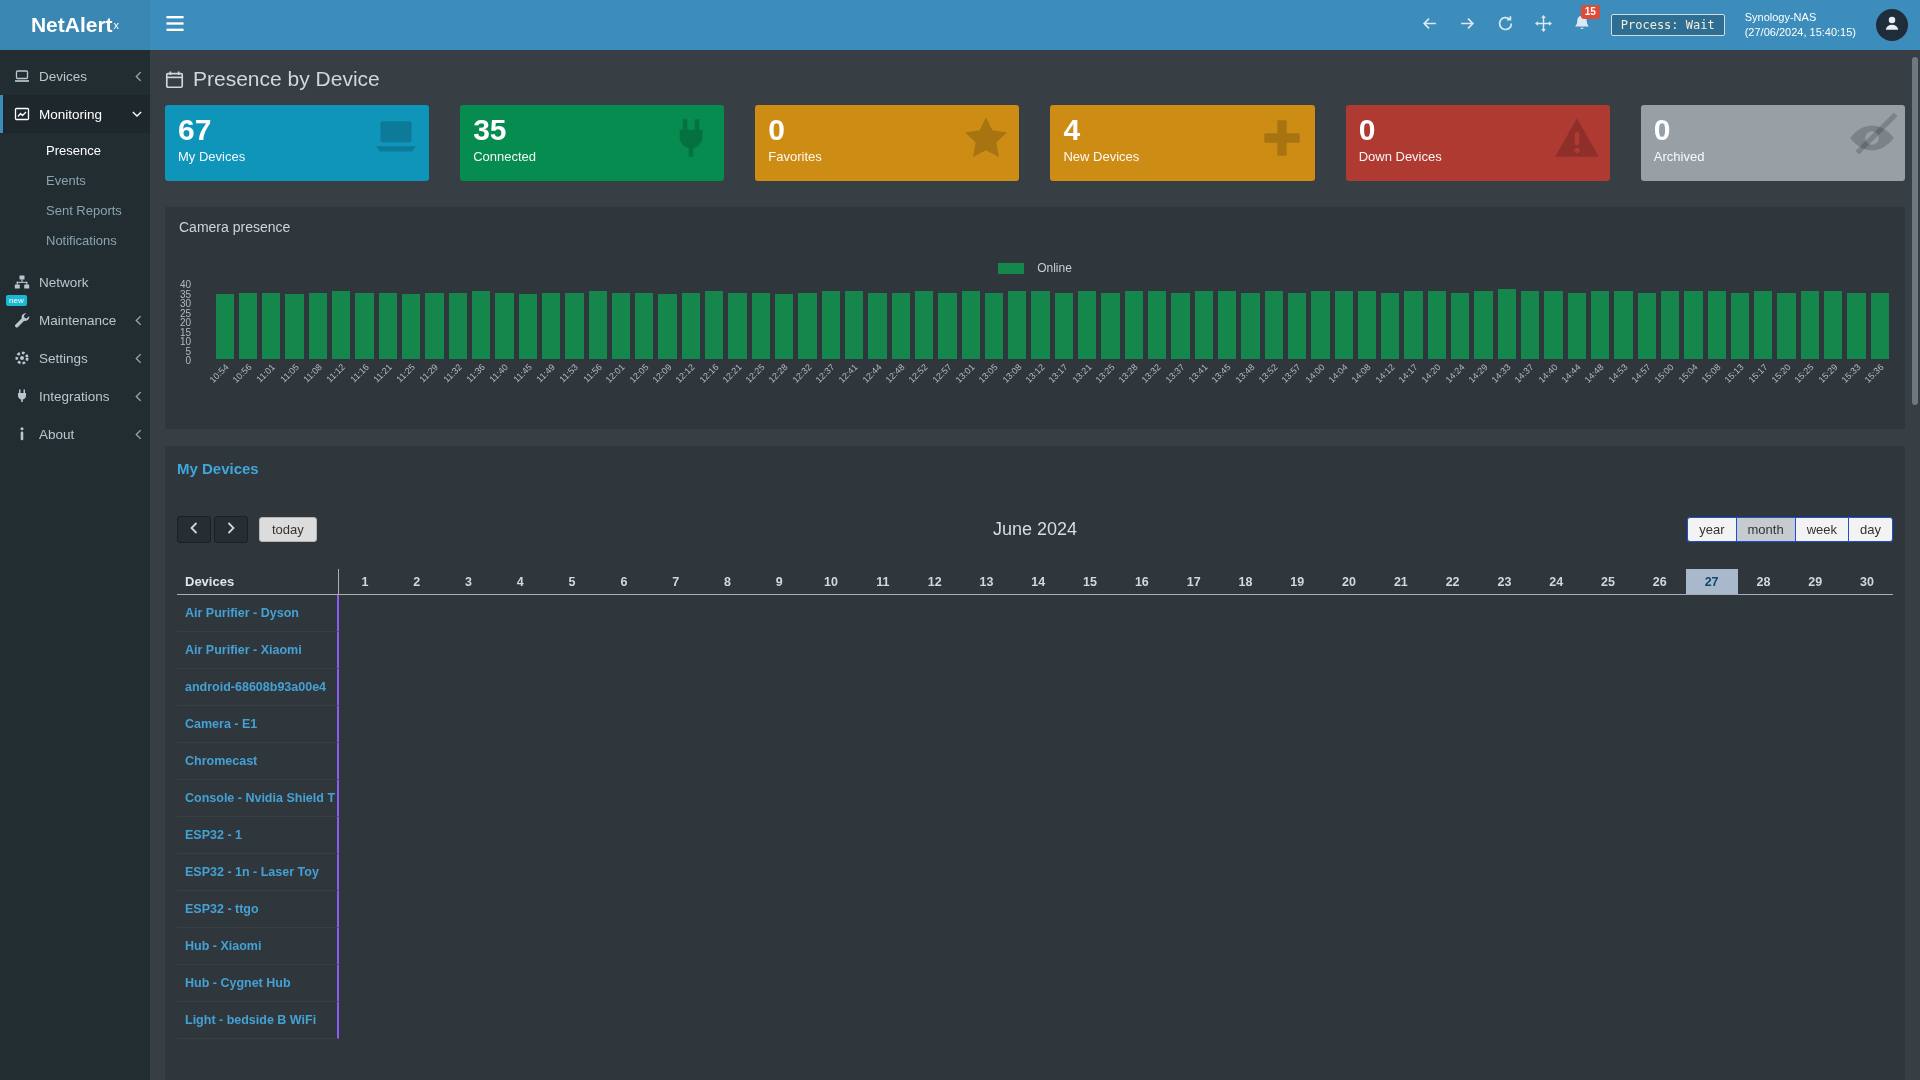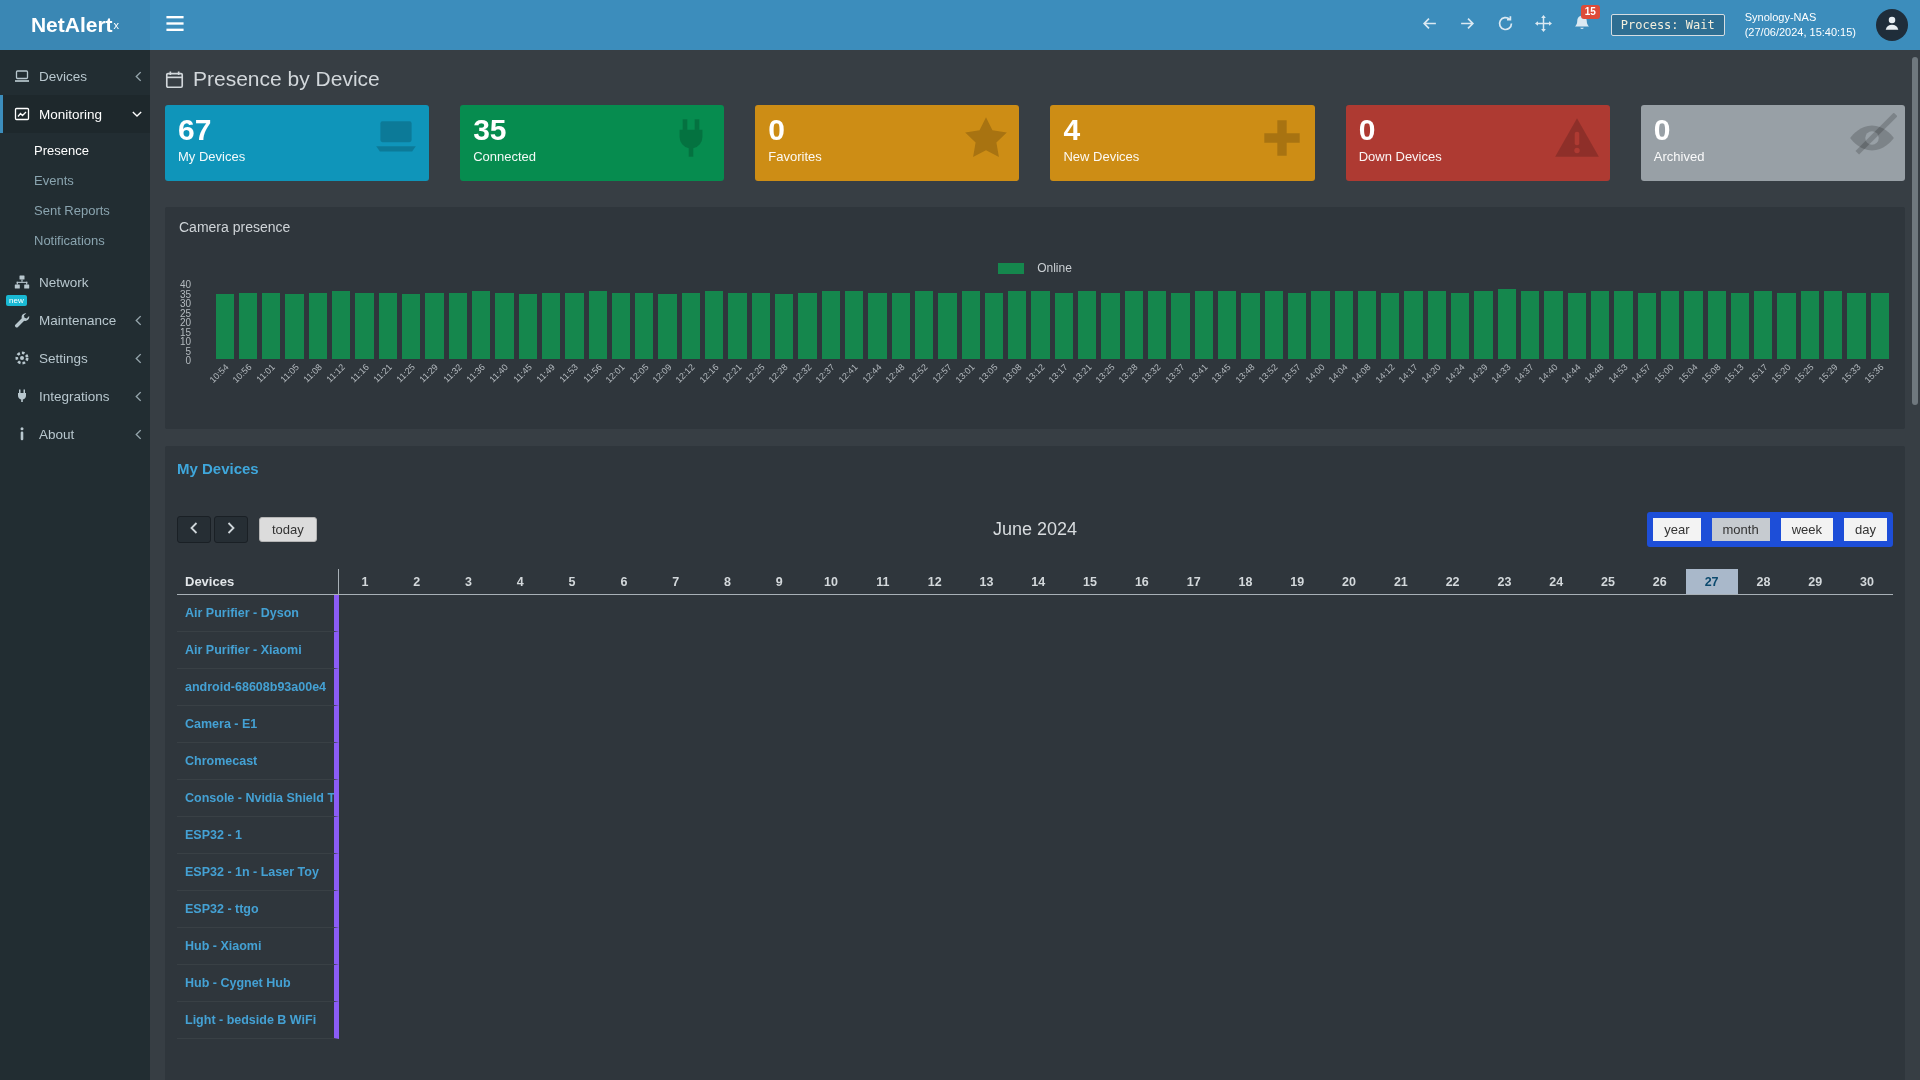--- a/index.html
+++ b/index.html
@@ -20,21 +20,21 @@
   .avatar { width:32px; height:32px; border-radius:50%; background:#1f2d3a; display:flex; align-items:center; justify-content:center; cursor:pointer; }
 
   
   .sidebar { position:absolute; top:50px; left:0; width:150px; height:1030px; background:#222d32; z-index:15; padding-top:7px; }
   .side-item { height:38px; display:flex; align-items:center; padding:0 8px 0 11px; color:#b8c7ce; font-size:13.5px; border-left:3px solid transparent; cursor:pointer; }
   .side-item .ic { width:16px; height:16px; margin-right:9px; flex:0 0 auto; color:#b8c7ce; }
   .side-item .lbl { flex:1; overflow:hidden; white-space:nowrap; }
   .side-item .chev { margin-left:auto; display:flex; align-items:center; }
   .side-item.active { background:#1e282c; color:#fff; border-left-color:#3c8dbc; }
   .side-item.active .ic { color:#fff; }
-  .submenu { padding:2px 0 8px 0; }
+  .submenu { padding:2px 0 8px 12px; }
   .sub-item { height:30px; display:flex; align-items:center; padding-left:34px; color:#8aa4af; font-size:13px; cursor:pointer; }
   .sub-item.current { color:#ffffff; }
   .maint-wrap { position:relative; }
   .new-badge { position:absolute; left:3px; top:-6px; background:#19b9d4; color:#fff; font-size:8px; padding:1px 3px; border-radius:2px; z-index:2; }
 
   
   .main { position:absolute; left:150px; top:50px; width:1770px; height:1030px; overflow:hidden; padding:0 15px; }
   .page-header { display:flex; align-items:center; gap:9px; padding-top:13px; height:45px; color:#d2d7db; font-size:21px; }
   .page-header .ic { width:19px; height:19px; color:#d2d7db; }
 
@@ -61,33 +61,33 @@
   .xlab { position:absolute; top:3px; right:55%; transform:rotate(-45deg); transform-origin:100% 0; font-size:9px; color:#b4babf; white-space:nowrap; }
 
   
   .devices-panel { margin-top:17px; background:#2f363c; border-radius:2px; padding:14px 12px 0 12px; height:700px; }
   .section-title { color:#3fa7dc; font-size:15px; font-weight:bold; }
   .cal-toolbar { display:flex; align-items:center; position:relative; margin-top:38px; height:28px; }
   .nav-btn { width:34px; height:27px; background:#262e34; border:1px solid #1a2025; border-radius:3px; display:flex; align-items:center; justify-content:center; cursor:pointer; margin-right:3px; }
   .today-btn { margin-left:8px; padding:4px 12px; background:#dcdcdc; color:#333; border:1px solid #b5b5b5; border-radius:3px; font-size:13px; cursor:pointer; }
   .cal-title { position:absolute; left:50%; transform:translateX(-50%); color:#d8dcdf; font-size:18px; }
   .view-group { margin-left:auto; display:flex; }
-  .view-btn { padding:4px 11px; font-size:13px; background:#f3f3f3; color:#333; border:6px solid #1d4ed8; margin-left:-1px; cursor:pointer; }
+  .view-btn { padding:4px 11px; font-size:13px; background:#f3f3f3; color:#333; border:1px solid #1d4ed8; margin-left:-1px; cursor:pointer; }
   .view-btn:first-child { border-radius:3px 0 0 3px; margin-left:0; }
   .view-btn:last-child { border-radius:0 3px 3px 0; }
   .view-btn.active { background:#c6cbd0; }
 
   .cal { margin-top:26px; }
   .cal-header { display:flex; height:26px; border-bottom:1px solid #a8b0b6; }
   .cal-devices-h { width:162px; border-right:1px solid #a8b0b6; display:flex; align-items:center; padding-left:8px; color:#e2e6e9; font-size:13px; font-weight:bold; }
   .cal-day-header-row { flex:1; display:flex; }
   .cal-day-h { flex:1; text-align:center; line-height:26px; color:#d3d8db; font-size:12.5px; font-weight:bold; }
   .cal-day-h.today { background:#a9b8ca; color:#0c4a6e; }
   .cal-row { display:flex; height:37px; }
-  .cal-name { width:162px; border-right:5px solid #8b5cf6; border-bottom:1px solid rgba(255,255,255,0.05); color:#44a1d4; font-size:12.5px; font-weight:bold; display:flex; align-items:center; padding-left:8px; overflow:hidden; white-space:nowrap; cursor:pointer; }
+  .cal-name { width:162px; border-right:2px solid #8b5cf6; border-bottom:1px solid rgba(255,255,255,0.05); color:#44a1d4; font-size:12.5px; font-weight:bold; display:flex; align-items:center; padding-left:8px; overflow:hidden; white-space:nowrap; cursor:pointer; }
 
   .scroll-thumb { position:absolute; right:2px; top:57px; width:6px; height:348px; background:#6f787e; border-radius:3px; z-index:30; cursor:pointer; }
 </style>
 </head>
 <body>
 
 <div class="topbar">
   <div class="brand">
     <b>NetAlert</b>
       <sup>x</sup>

